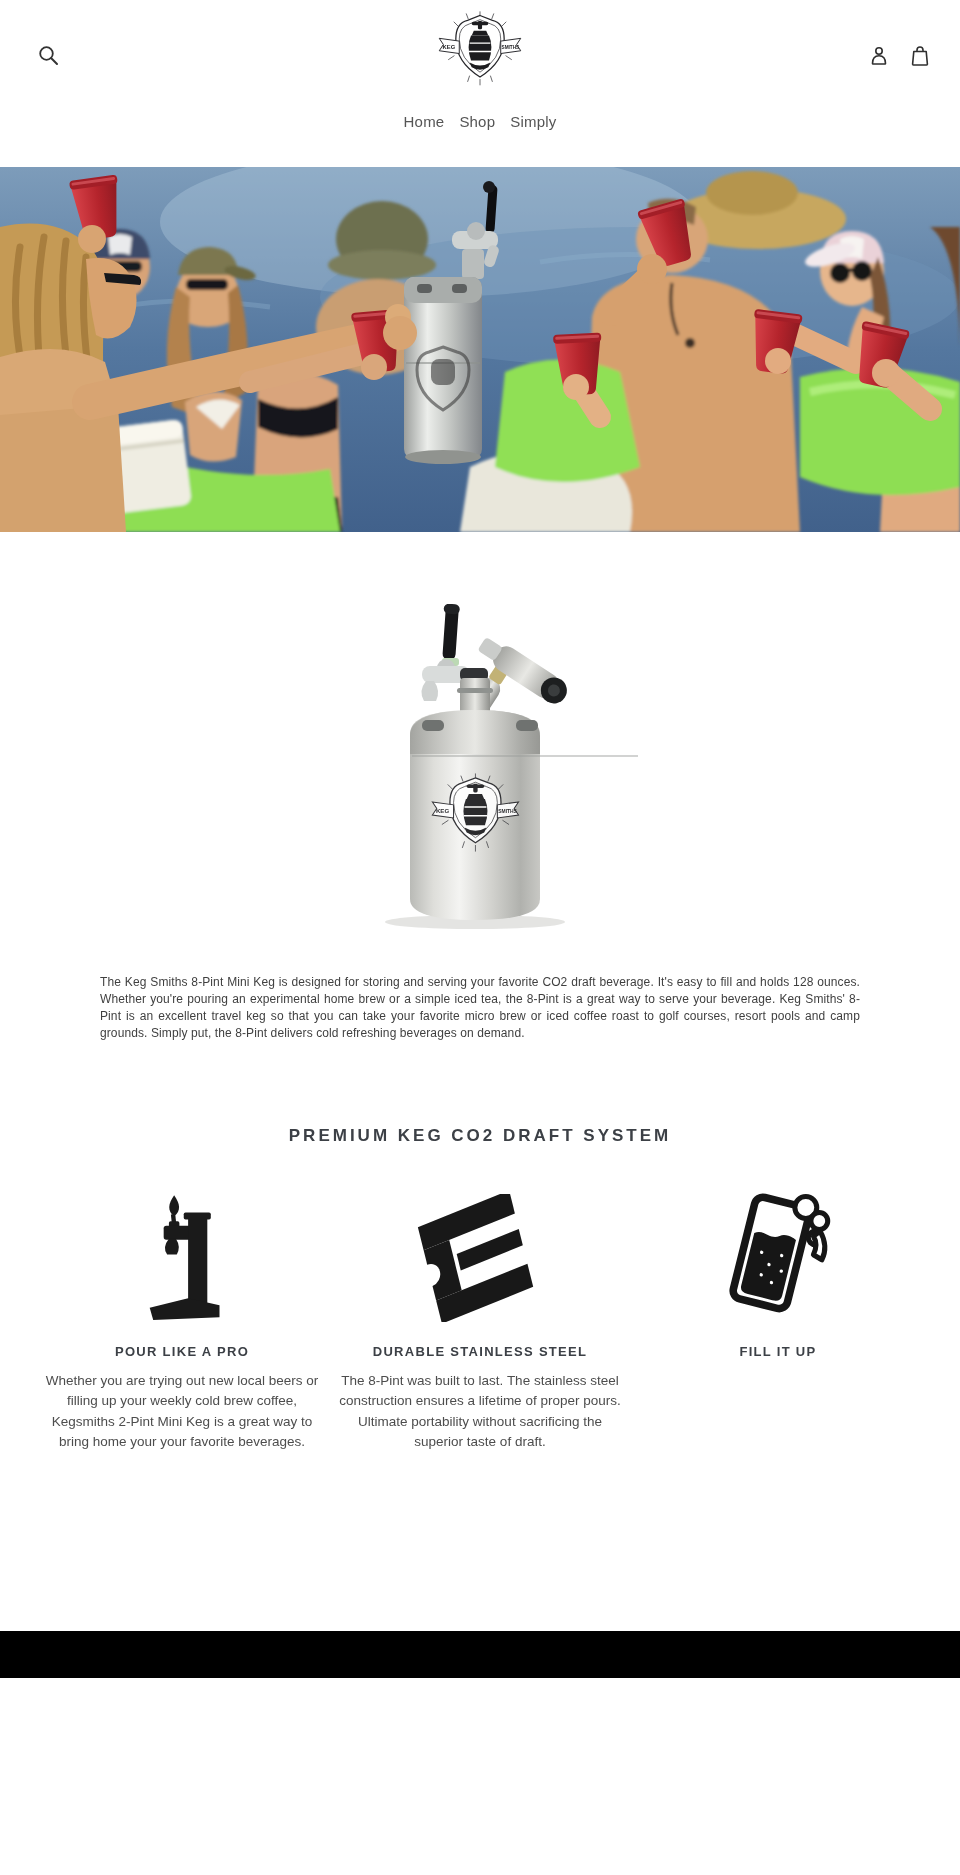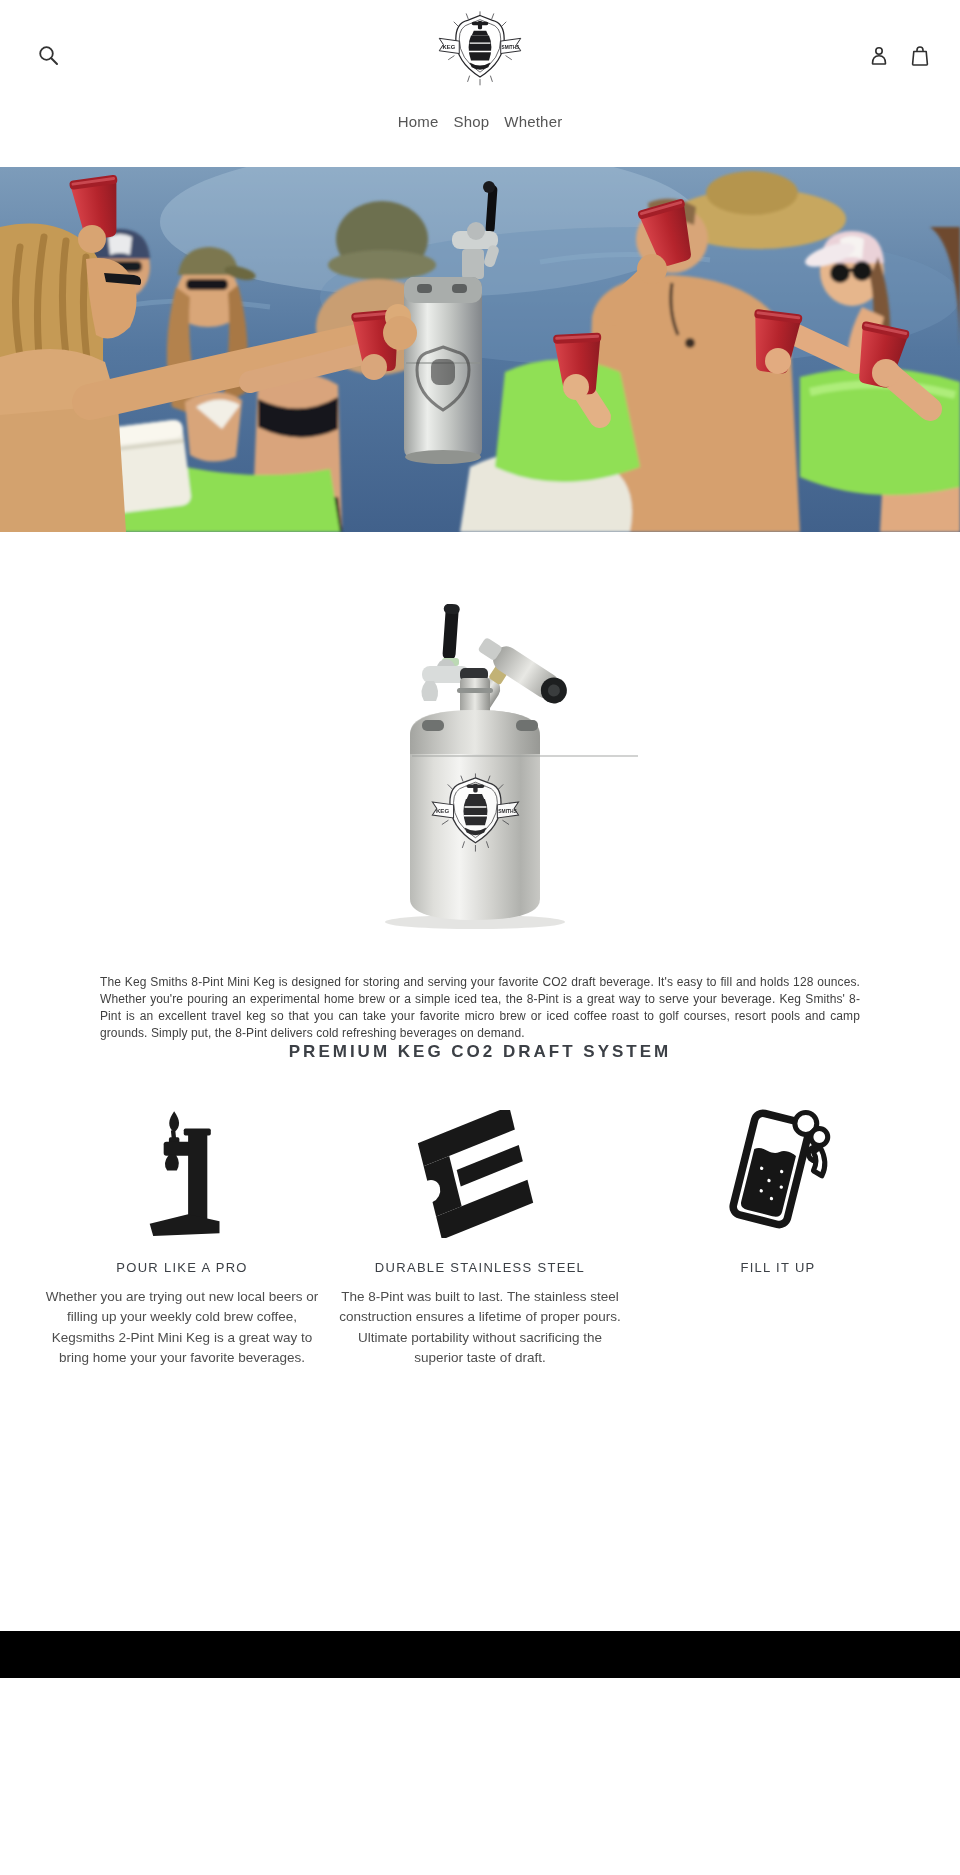--- a/index.html
+++ b/index.html
@@ -22,25 +22,25 @@
 
   
   .product-figure { margin:72px auto 0; width:340px; height:326px; }
 
   
   .intro { width:760px; margin:44px auto 0; }
   .intro h2 { font-size:24px; font-weight:bold; color:#3c4046; letter-spacing:.5px; }
   .intro p { margin-top:12px; font-size:12px; line-height:1.42; color:#3f3f3f; text-align:justify; letter-spacing:.1px; }
 
   
-  .premium-heading { text-align:center; font-size:17px; font-weight:bold; letter-spacing:3px; color:#3c4046; }
+  .premium-heading { margin-top:84px; text-align:center; font-size:17px; font-weight:bold; letter-spacing:3px; color:#3c4046; }
   .features { width:884px; margin:26px auto 0; display:grid; grid-template-columns:1fr 1fr 1fr; column-gap:10px; }
   .feature { text-align:center; }
   .feature .icon-box { height:172px; display:flex; align-items:center; justify-content:center; }
-  .feature h3 { font-size:13px; font-weight:normal; letter-spacing:1.3px; color:#3c4046; margin-bottom:12px; }
+  .feature h3 { font-size:13px; font-weight:bold; letter-spacing:1.3px; color:#3c4046; margin-bottom:12px; }
   .feature p { font-size:13.5px; line-height:1.5; color:#4d4d4d; padding:0 2px; }
 
   
   .site-footer { position:absolute; left:0; bottom:0; width:100%; height:47px; background:#000; }
 </style>
 </head>
 <body>
 
 <svg width="0" height="0" style="position:absolute" aria-hidden="true">
   <defs>
@@ -92,21 +92,21 @@
           <path d="M5.8,7.5 h12.4 l1.2,12.7 q0.1,0.8 -0.8,0.8 H5.4 q-0.9,0 -0.8,-0.8 Z" fill="none" stroke="#2f2f2f" stroke-width="1.6" stroke-linejoin="round"></path>
           <path d="M9,7.5 V6 q0,-3 3,-3 q3,0 3,3 v1.5" fill="none" stroke="#2f2f2f" stroke-width="1.6"></path>
         </svg>
       </a>
     </div>
   </header>
 
   <nav class="main-nav">
     <a href="#">Home</a>
     <a href="#">Shop</a>
-    <a href="#">Whether</a>
+    <a href="#">Simply</a>
   </nav>
 
   <section class="hero" role="img" aria-label="Friends on a green lake float toasting red party cups around a stainless mini keg">
     <svg viewBox="0 0 960 365" width="960" height="365" preserveAspectRatio="none">
       <defs>
         <linearGradient id="wtr" x1="0" y1="0" x2="0" y2="1">
           <stop offset="0" stop-color="#7d9cba"></stop>
             <stop offset=".5" stop-color="#54779f"></stop>
             <stop offset="1" stop-color="#41618b"></stop>
         </linearGradient>

